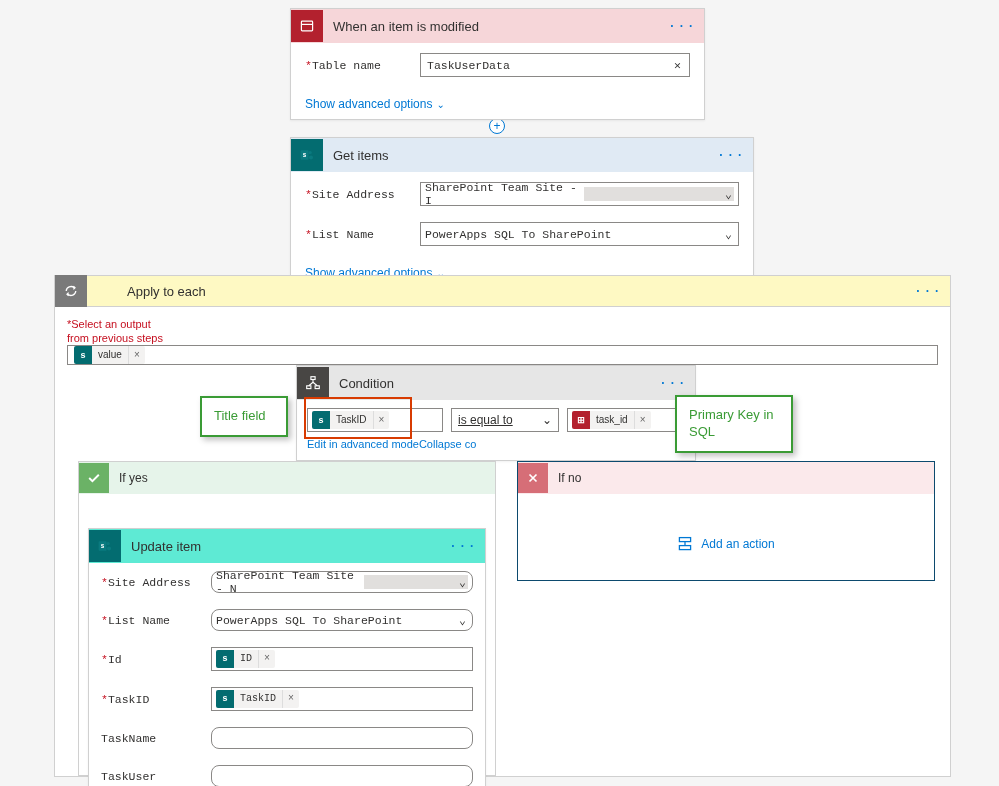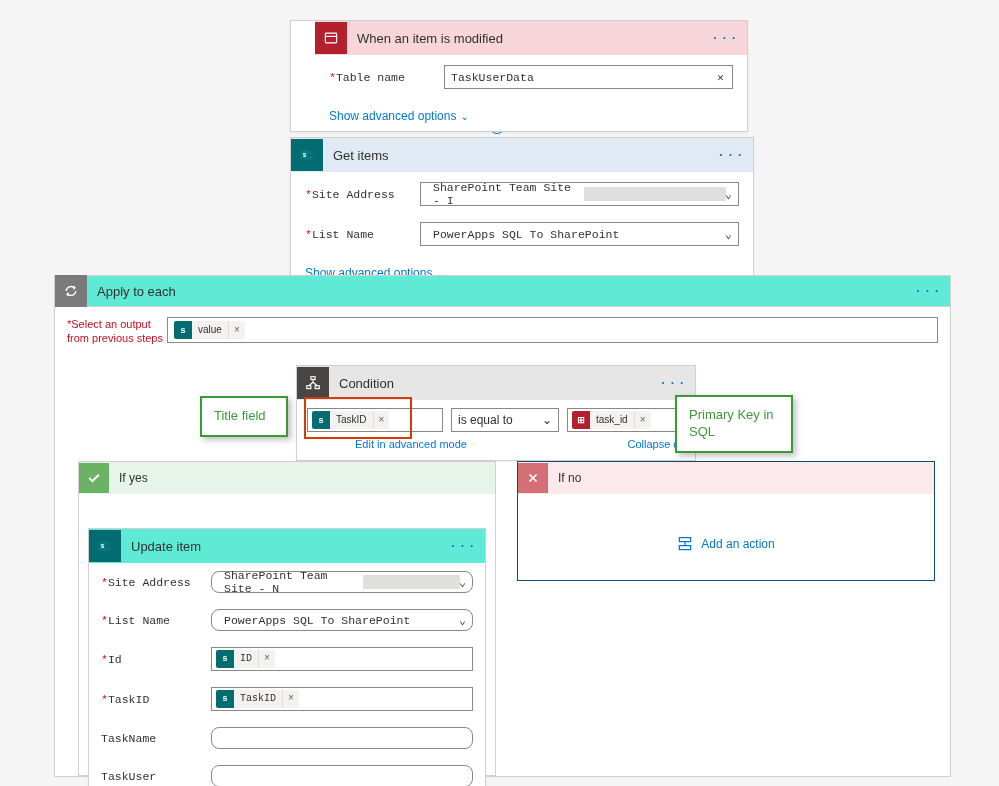--- a/index.html
+++ b/index.html
@@ -44,77 +44,77 @@
     padding: 0 6px;
     font-size: 11.5px;
     position: relative;
   }
   .fake-input .clear-x { position: absolute; right: 8px; cursor: pointer; color:#333; }
   .fake-dropdown {
     flex: 1; height: 24px;
     border: 1px solid #8a8886;
     background: #fff;
     display: flex; align-items: center;
-    padding: 0 12px; font-size: 11.5px;
+    padding: 0 4px; font-size: 11.5px;
     position: relative; cursor: pointer;
   }
   .fake-dropdown .caret { position: absolute; right: 6px; }
   .advanced-link {
     color: #0078d4; font-size: 12px;
     display: inline-flex; align-items: center; gap: 4px;
     cursor: pointer; margin-top: 4px;
   }
   .advanced-link .car { font-size: 10px; }
 
   
-  .card-trigger { left: 290px; top: 20px; width: 458px; padding-left: 24px; }
+  .card-trigger { left: 290px; top: 8px; width: 415px; }
   .card-trigger .head { background: #f6d6d9; }
   .card-trigger .icon-box { background: #b3212e; }
 
   .card-getitems { left: 290px; top: 137px; width: 464px; }
   .card-getitems .head { background: #e0eaf4; }
   .card-getitems .icon-box { background: #036c70; }
 
   
   .apply-head {
     position: absolute; left: 54px; top: 275px; width: 897px; height: 32px;
-    background: #5eead4; border: 1px solid #d0d0d0;
-    display: flex; align-items: center; padding-right: 10px;
+    background: #fef9c3; border: 1px solid #d0d0d0;
+    display: flex; align-items: center; padding-right: 10px; gap: 30px;
   }
   .apply-head .icon-box {
     width: 32px; height: 32px; background: #7a7a7a;
     display: flex; align-items: center; justify-content: center; margin-right: 10px;
   }
   .apply-head .title { flex: 1; font-size: 13px; }
   .apply-head .more { color: #0078d4; font-weight: bold; letter-spacing: 1px; cursor:pointer; }
 
   .apply-body {
     position: absolute; left: 54px; top: 307px; width: 897px; height: 470px;
     background: #fff; border: 1px solid #d0d0d0; border-top: none;
   }
   .apply-inner { padding: 10px 12px 0 12px; }
-  .select-row { display: flex; }
+  .select-row { display: flex; flex-direction: column; }
   .select-label { width: 100px; color: #c50f1f; font-size: 11px; line-height: 14px; }
   .select-input {
     flex: 1; height: 26px; border: 1px solid #8a8886;
     display: flex; align-items: center; padding: 0 6px;
   }
 
   
   .card-condition { left: 296px; top: 365px; width: 400px; }
   .card-condition .head { background: #e6e6e6; }
   .card-condition .icon-box { background: #484644; }
   .cond-body { padding: 8px 10px 10px 10px; }
   .cond-row { display: flex; gap: 8px; align-items: center; }
   .cond-left { flex: 1.4; border: 1px solid #8a8886; height: 24px; display:flex; align-items:center; padding:0 4px; }
-  .cond-mid  { flex: 1.2; }
+  .cond-mid  { flex: 1.2; text-decoration: underline; }
   .cond-right{ flex: 1.2; border: 1px solid #8a8886; height: 24px; display:flex; align-items:center; padding:0 4px; }
   .cond-midsel { width:100%; height:24px; border:1px solid #8a8886; background:#fff; display:flex; align-items:center; padding:0 6px; position:relative; cursor:pointer; }
   .cond-midsel .caret { position:absolute; right:6px; }
-  .cond-links { display:flex; justify-content:space-between; margin-top:6px;margin-left:48px; }
+  .cond-links { display:flex; margin-top:6px; }
   .cond-links a { color:#0078d4; font-size:11px; cursor:pointer; }
 
   
   .red-highlight { position:absolute; left:304px; top:397px; width:108px; height:42px; border:2px solid #d83b01; pointer-events:none; }
 
   
   .annot {
     position: absolute; background:#fff; border:2px solid #3a9b35;
     box-shadow: 3px 3px 6px rgba(0,0,0,.25);
     color:#3a9b35; padding: 10px 12px; font-size:13px; line-height:1.3;

